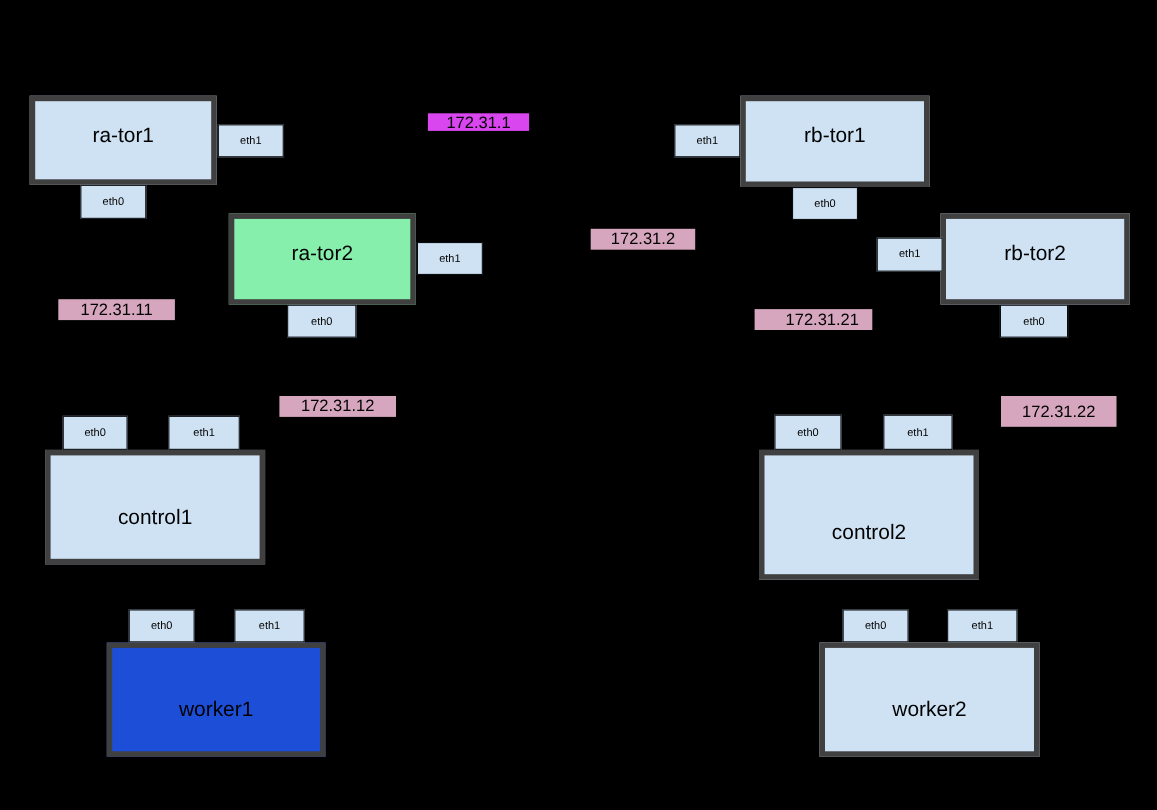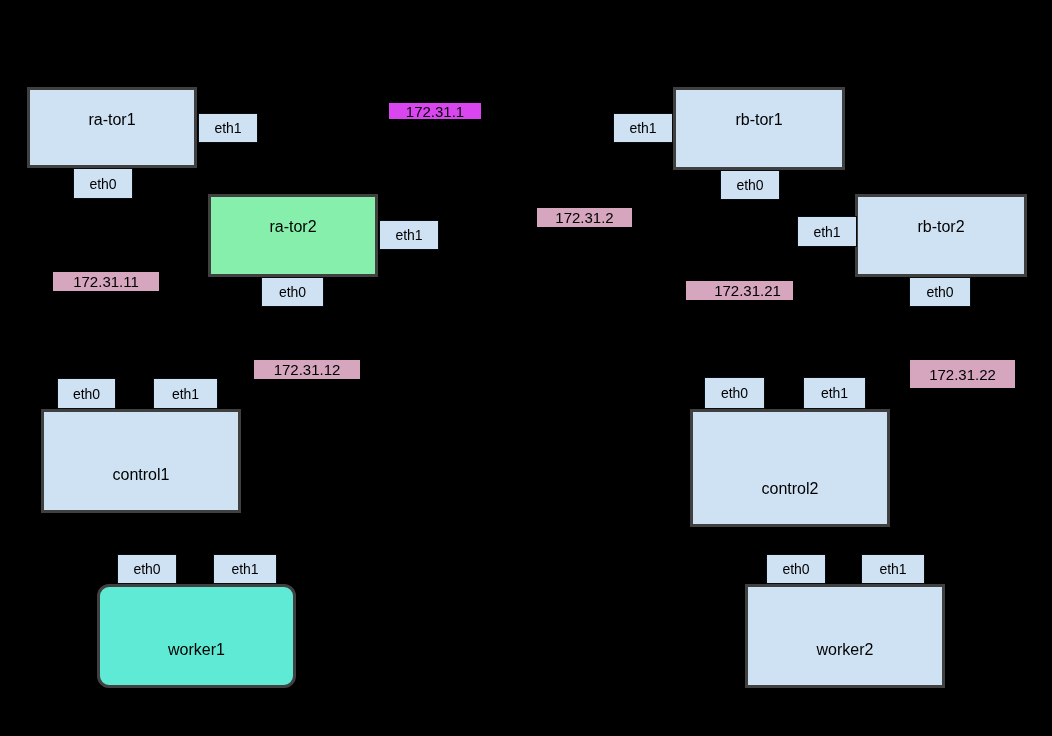--- a/index.html
+++ b/index.html
@@ -11,37 +11,37 @@
     position: relative;
     width: 1052px;
     height: 736px;
     background: #000000;
     overflow: hidden;
     font-family: "Liberation Sans", sans-serif;
   }
   .node {
     position: absolute;
     box-sizing: border-box;
-    border: 3px solid #404040;
+    border: 5px solid #404040;
     display: flex;
     justify-content: center;
-    font-size: 16px;
+    font-size: 19px;
     color: #000000;
   }
   .label-upper { align-items: flex-start; padding-top: 21px; }
   .label-lower { align-items: flex-end; padding-bottom: 26px; }
   .node-label { white-space: nowrap; }
   .port {
     position: absolute;
     box-sizing: border-box;
     border: 1px solid #0a0d10;
     display: flex;
     align-items: center;
     justify-content: center;
-    font-size: 14px;
+    font-size: 10px;
     color: #000000;
   }
   .ip {
     position: absolute;
     box-sizing: border-box;
     display: flex;
     align-items: center;
     justify-content: center;
     font-size: 15px;
     color: #000000;
@@ -75,21 +75,21 @@
     <div class="node label-lower" style="left: 41px; top: 409px; width: 200px; height: 104px; background: rgb(207, 226, 243);">
       <span class="node-label" style="color: rgb(0, 0, 0);">control1</span>
     </div>
     <div class="port" style="left: 57px; top: 378px; width: 59px; height: 31px; background: rgb(207, 226, 243);">eth0</div>
     <div class="port" style="left: 153px; top: 378px; width: 65px; height: 31px; background: rgb(207, 226, 243);">eth1</div>
     <div class="node label-lower" style="left: 690px; top: 409px; width: 200px; height: 118px; background: rgb(207, 226, 243);">
       <span class="node-label" style="color: rgb(0, 0, 0);">control2</span>
     </div>
     <div class="port" style="left: 704px; top: 377px; width: 61px; height: 32px; background: rgb(207, 226, 243);">eth0</div>
     <div class="port" style="left: 803px; top: 377px; width: 63px; height: 32px; background: rgb(207, 226, 243);">eth1</div>
-    <div class="node label-lower" style="left: 97px; top: 584px; width: 199px; height: 104px; background: #5eead4; border-radius: 12px;">
+    <div class="node label-lower" style="left: 97px; top: 584px; width: 199px; height: 104px; background: #1d4ed8;">
       <span class="node-label" style="color: rgb(0, 0, 0);">worker1</span>
     </div>
     <div class="port" style="left: 117px; top: 554px; width: 60px; height: 30px; background: rgb(207, 226, 243);">eth0</div>
     <div class="port" style="left: 213px; top: 554px; width: 64px; height: 30px; background: rgb(207, 226, 243);">eth1</div>
     <div class="node label-lower" style="left: 745px; top: 584px; width: 200px; height: 104px; background: rgb(207, 226, 243);">
       <span class="node-label" style="color: rgb(0, 0, 0);">worker2</span>
     </div>
     <div class="port" style="left: 766px; top: 554px; width: 60px; height: 30px; background: rgb(207, 226, 243);">eth0</div>
     <div class="port" style="left: 861px; top: 554px; width: 64px; height: 30px; background: rgb(207, 226, 243);">eth1</div>
     <div class="ip" style="left: 389px; top: 103px; width: 92px; height: 16px; background: #d946ef;">172.31.1</div>

